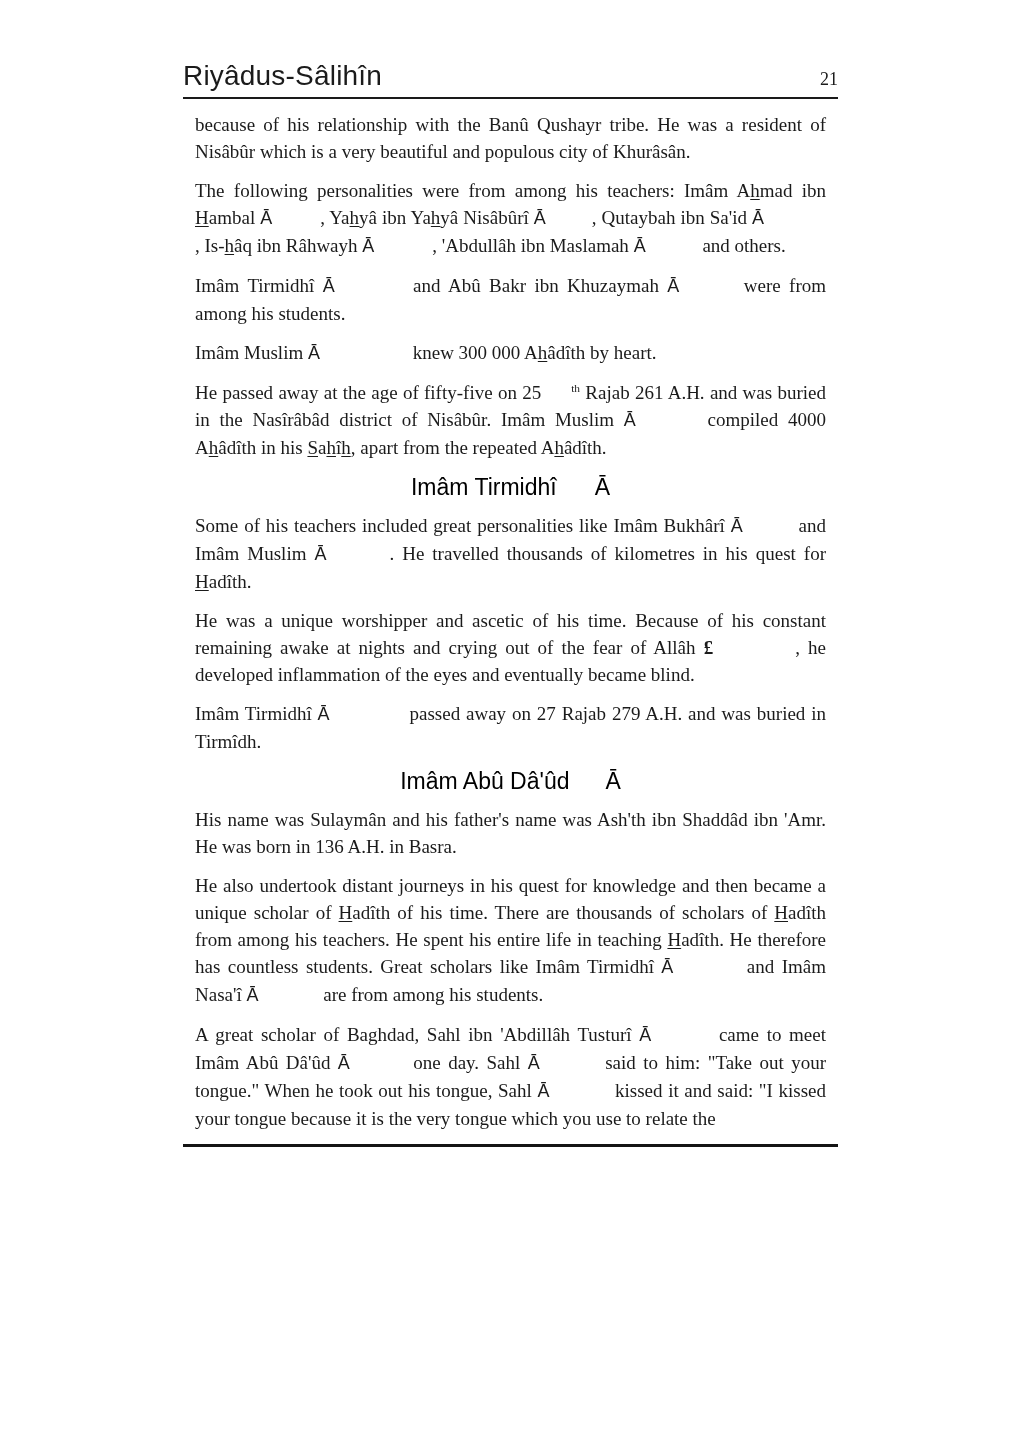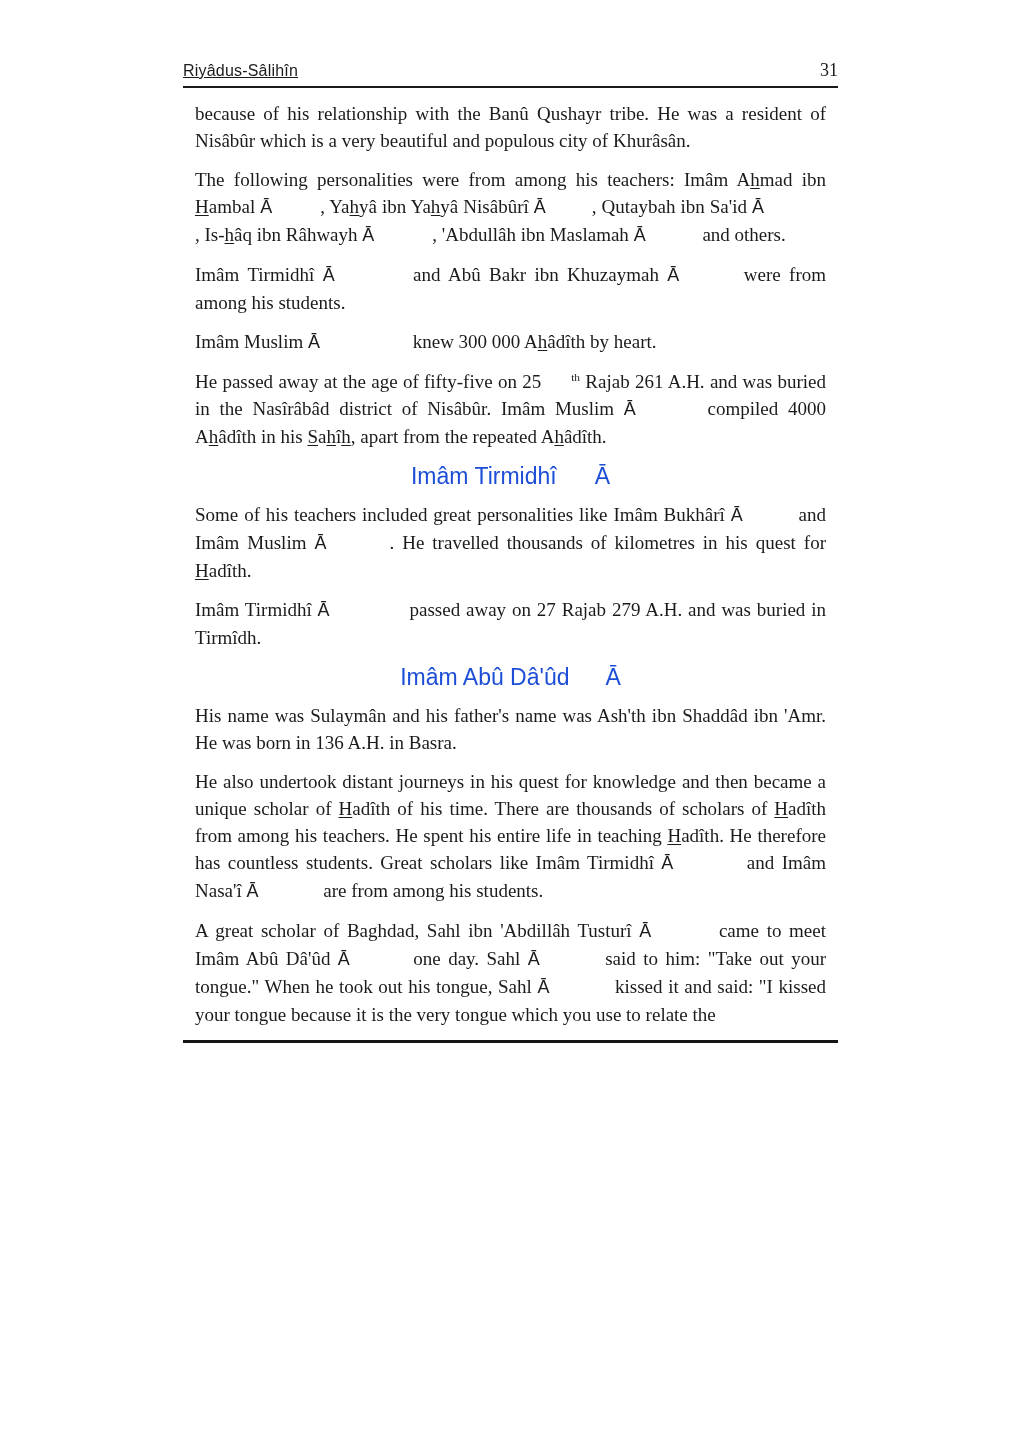--- a/index.html
+++ b/index.html
@@ -23,23 +23,22 @@
   }
   .running-head {
     display: flex;
     justify-content: space-between;
     align-items: baseline;
     border-bottom: 2px solid #1a1a1a;
     padding-bottom: 5px;
   }
   .head-title {
     font-family: "Liberation Sans", sans-serif;
-    font-size: 16px;
+    font-size: 28px;
     letter-spacing: 0.2px;
-    text-decoration: underline;
   }
   .page-num {
     font-family: "Liberation Serif", serif;
     font-size: 18px;
   }
   .page-body {
     margin-top: 8px;
   }
   p.body-paragraph {
     margin: 12px;
@@ -48,21 +47,21 @@
     line-height: 27px;
     text-align: justify;
   }
   h2.section-heading {
     margin: 13px 0 9px 0;
     text-align: center;
     font-family: "Liberation Sans", sans-serif;
     font-weight: normal;
     font-size: 23px;
     line-height: 26px;
-    color: #1d4ed8;
+    color: #000000;
   }
   .ul {
     text-decoration: underline;
     text-underline-offset: 2px;
     text-decoration-thickness: 1px;
   }
   .hgap {
     display: inline-block;
     height: 1px;
   }
@@ -85,30 +84,31 @@
     margin: 10px 0 0 0;
   }
 </style>
 </head>
 <body>
 
 <div class="page">
   <div class="content">
     <header class="running-head">
       <span class="head-title">Riyâdus-Sâlihîn</span>
-      <span class="page-num">31</span>
+      <span class="page-num">21</span>
     </header>
     <main class="page-body">
         <p class="body-paragraph">because of his relationship with the Banû Qushayr tribe. He was a resident of Nisâbûr which is a very beautiful and populous city of Khurâsân.</p>
         <p class="body-paragraph">The following personalities were from among his teachers: Imâm A<span class="ul">h</span>mad ibn <span class="ul">H</span>ambal <span class="sans">Ā</span><span class="hgap" style="width: 48px;"></span>, Ya<span class="ul">h</span>yâ ibn Ya<span class="ul">h</span>yâ Nisâbûrî <span class="sans">Ā</span><span class="hgap" style="width: 46px;"></span>, Qutaybah ibn Sa'id <span class="sans">Ā</span><span class="hgap" style="width: 62px;"></span>, Is-<span class="ul">h</span>âq ibn Râhwayh <span class="sans">Ā</span><span class="hgap" style="width: 58px;"></span>, 'Abdullâh ibn Maslamah <span class="sans">Ā</span><span class="hgap" style="width: 52px;"></span> and others.</p>
         <p class="body-paragraph">Imâm Tirmidhî <span class="sans">Ā</span><span class="hgap" style="width: 70px;"></span> and Abû Bakr ibn Khuzaymah <span class="sans">Ā</span><span class="hgap" style="width: 56px;"></span> were from among his students.</p>
         <p class="body-paragraph">Imâm Muslim <span class="sans">Ā</span><span class="hgap" style="width: 88px;"></span> knew 300 000 A<span class="ul">h</span>âdîth by heart.</p>
         <p class="body-paragraph">He passed away at the age of fifty-five on 25<sup class="sup">th</sup> Rajab 261 A.H. and was buried in the Nasîrâbâd district of Nisâbûr. Imâm Muslim <span class="sans">Ā</span><span class="hgap" style="width: 62px;"></span> compiled 4000 A<span class="ul">h</span>âdîth in his <span class="ul">S</span>a<span class="ul">h</span>î<span class="ul">h</span>, apart from the repeated A<span class="ul">h</span>âdîth.</p>
         <h2 class="section-heading">Imâm Tirmidhî<span class="hgap" style="width: 38px;"></span>Ā</h2>
         <p class="body-paragraph">Some of his teachers included great personalities like Imâm Bukhârî <span class="sans">Ā</span><span class="hgap" style="width: 50px;"></span> and Imâm Muslim <span class="sans">Ā</span><span class="hgap" style="width: 55px;"></span> . He travelled thousands of kilometres in his quest for <span class="ul">H</span>adîth.</p>
+        <p class="body-paragraph">He was a unique worshipper and ascetic of his time. Because of his constant remaining awake at nights and crying out of the fear of Allâh <span class="bold-sym">£</span><span class="hgap" style="width: 74px;"></span> , he developed inflammation of the eyes and eventually became blind.</p>
         <p class="body-paragraph">Imâm Tirmidhî <span class="sans">Ā</span><span class="hgap" style="width: 74px;"></span> passed away on 27 Rajab 279 A.H. and was buried in Tirmîdh.</p>
         <h2 class="section-heading">Imâm Abû Dâ'ûd<span class="hgap" style="width: 36px;"></span>Ā</h2>
         <p class="body-paragraph">His name was Sulaymân and his father's name was Ash'th ibn Shaddâd ibn 'Amr. He was born in 136 A.H. in Basra.</p>
         <p class="body-paragraph">He also undertook distant journeys in his quest for knowledge and then became a unique scholar of <span class="ul">H</span>adîth of his time. There are thousands of scholars of <span class="ul">H</span>adîth from among his teachers. He spent his entire life in teaching <span class="ul">H</span>adîth. He therefore has countless students. Great scholars like Imâm Tirmidhî <span class="sans">Ā</span><span class="hgap" style="width: 66px;"></span> and Imâm Nasa'î <span class="sans">Ā</span><span class="hgap" style="width: 60px;"></span> are from among his students.</p>
         <p class="body-paragraph">A great scholar of Baghdad, Sahl ibn 'Abdillâh Tusturî <span class="sans">Ā</span><span class="hgap" style="width: 60px;"></span> came to meet Imâm Abû Dâ'ûd <span class="sans">Ā</span><span class="hgap" style="width: 56px;"></span> one day. Sahl <span class="sans">Ā</span><span class="hgap" style="width: 58px;"></span> said to him: "Take out your tongue." When he took out his tongue, Sahl <span class="sans">Ā</span><span class="hgap" style="width: 60px;"></span> kissed it and said: "I kissed your tongue because it is the very tongue which you use to relate the</p>
       </main>
     <hr class="bottom-rule">
   </div>
 </div>
 

